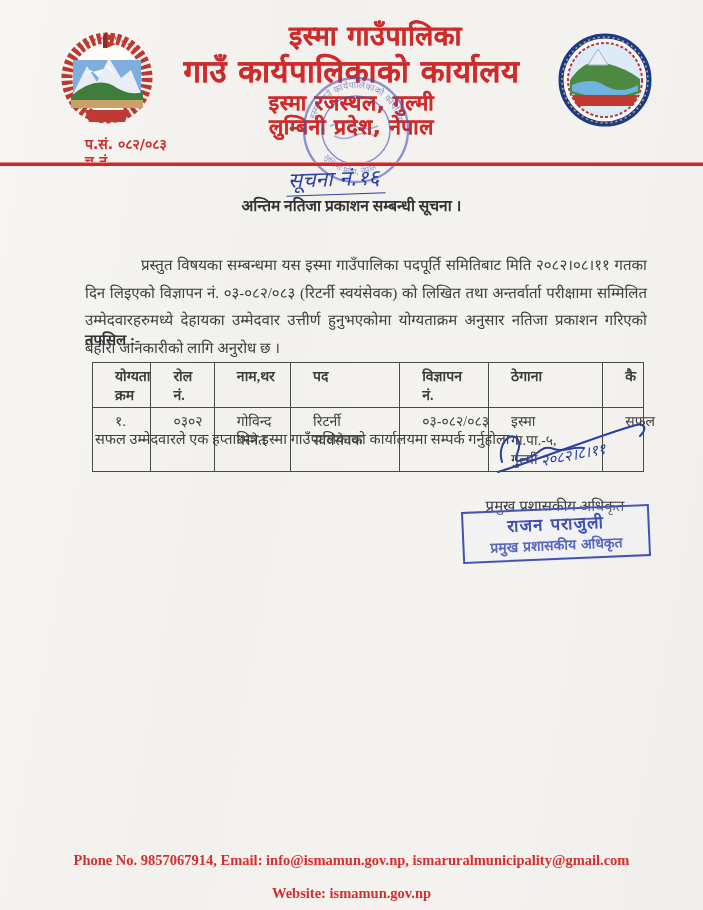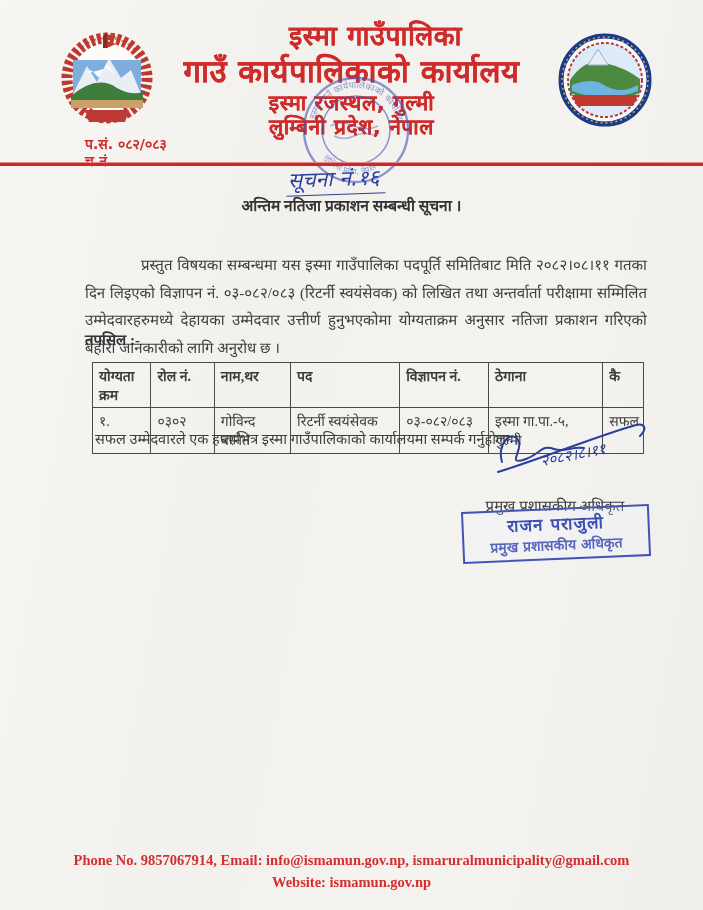--- a/index.html
+++ b/index.html
@@ -37,21 +37,21 @@
     font-size:15.5px; font-weight:600; color:#333; }
   .pub-date{ position:absolute; left:0; top:219px; width:100%; text-align:center;
     font-size:15px; font-weight:500; color:#383838; }
   
   .body-par{ position:absolute; left:85px; top:252px; width:562px;
     font-size:15px; line-height:27.5px; text-align:justify; text-indent:56px; color:#3d3d3d; }
   .tapasil{ position:absolute; left:85px; top:329px; font-size:15px; font-weight:bold; color:#333; }
   
   table.results{ position:absolute; left:92px; top:362px; width:552px;
     border-collapse:collapse; table-layout:fixed; font-size:14px; color:#3d3d3d; }
-  table.results th, table.results td{ border:1.4px solid #4a4a4a; padding:3px 6px;
+  table.results th, table.results td{ border:1.4px solid #4a4a4a; padding:3px 22px;
     text-align:left; vertical-align:top; font-weight:normal; }
   table.results th{ font-weight:bold; height:36px; }
   table.results td{ height:46px; }
   .c1{width:11.5%}.c2{width:12.5%}.c3{width:15%}.c4{width:21.5%}.c5{width:17.5%}.c6{width:22.5%}.c7{width:8%}
   .closing{ position:absolute; left:95px; top:428px; font-size:14.5px; color:#3d3d3d; }
   
   .sig-svg{ position:absolute; left:488px; top:418px; }
   .sig-date{ position:absolute; left:540px; top:444px; font-size:15px;
     transform:rotate(-11deg); font-weight:500;}
   .sig-name{ position:absolute; left:460px; top:474px; width:190px; text-align:center;
@@ -62,21 +62,21 @@
     border:2.5px solid #4253b6; transform:rotate(-2.5deg); text-align:center;
     color:#3f50b5; padding:2px 4px 4px; background:rgba(240,243,255,.25);}
   .officer-stamp .l1{ font-size:17px; font-weight:bold; letter-spacing:1px;
     font-family:"DejaVu Sans", sans-serif;}
   .officer-stamp .l2{ font-size:14px; font-weight:bold; opacity:.85;
     font-family:"DejaVu Sans", sans-serif;}
   
   .footer{ position:absolute; left:0; top:852px; width:100%; text-align:center;
     color:#d42f2f; font-family:"Liberation Serif", serif; font-weight:bold; }
   .footer .f1{ font-size:14.5px; }
-  .footer .f2{ font-size:14.5px; margin-top:5px; }
+  .footer .f2{ font-size:14.5px; margin-top:16px; }
 </style>
 </head>
 <body>
 
 <div class="page">
 
   <div class="lh-title lh1">इस्मा गाउँपालिका</div>
   <div class="lh-title lh2">गाउँ कार्यपालिकाको कार्यालय</div>
   <div class="lh-title lh3">इस्मा रजस्थल, गुल्मी</div>
   <div class="lh-title lh4">लुम्बिनी प्रदेश, नेपाल</div>

